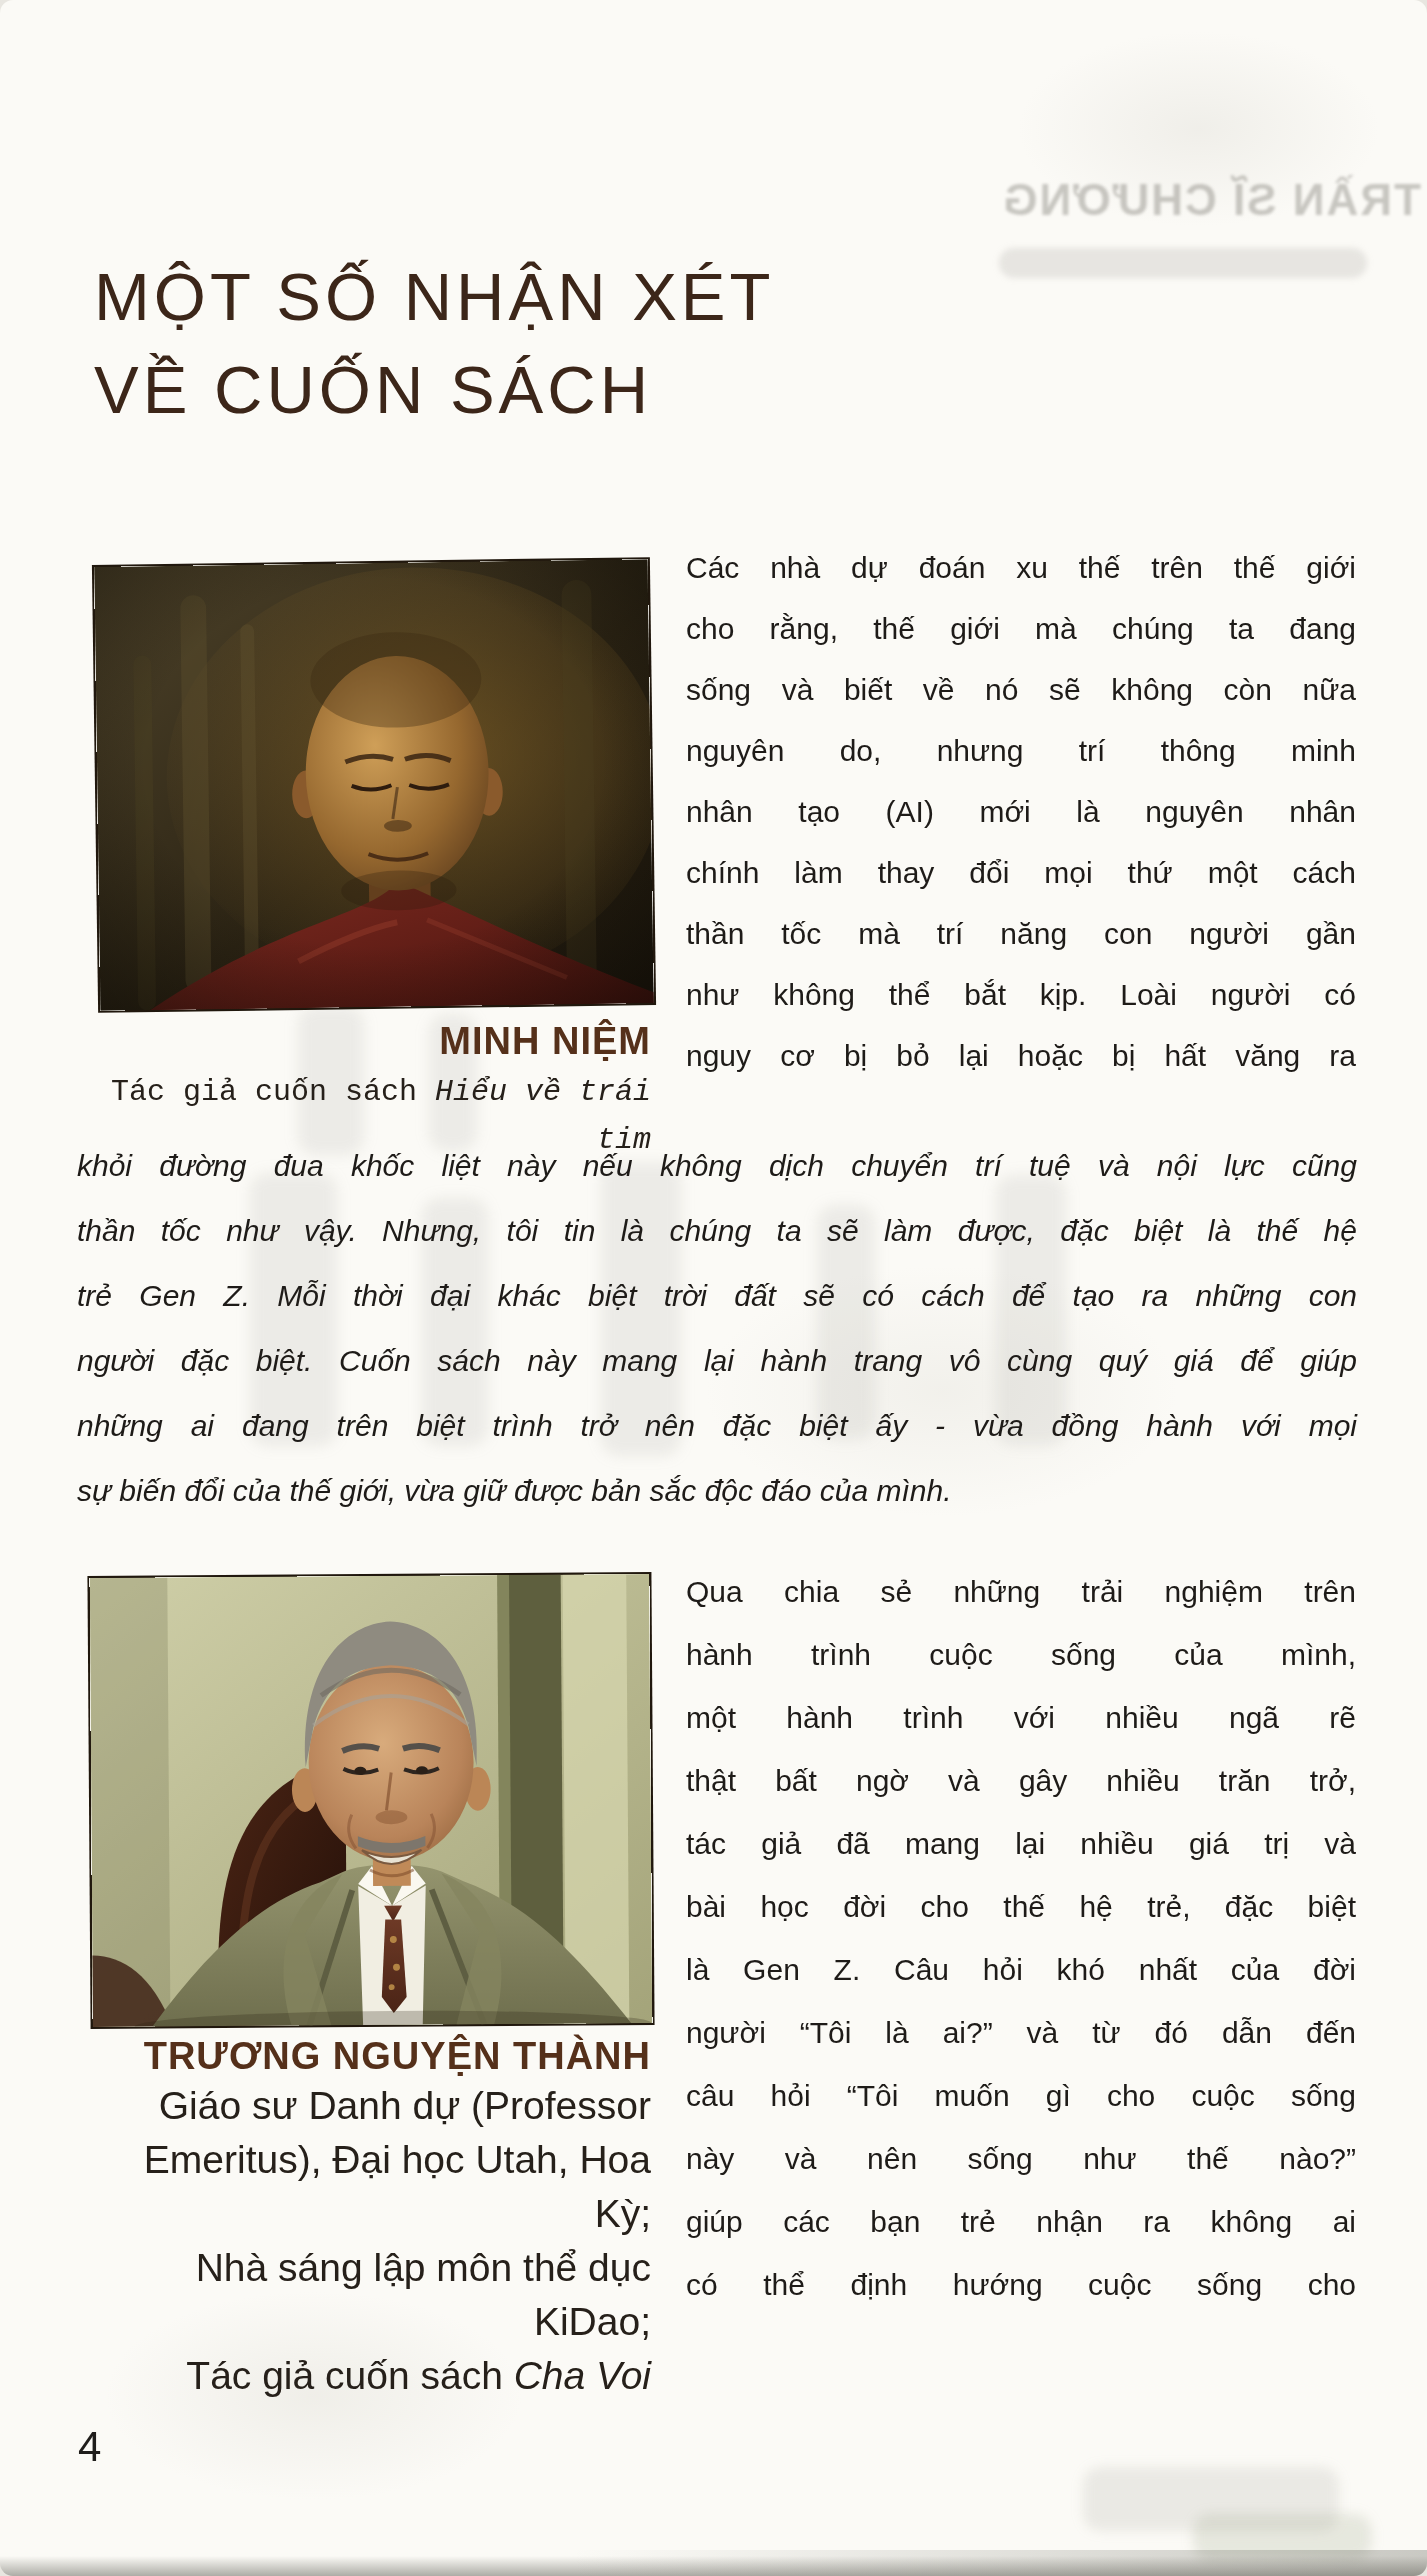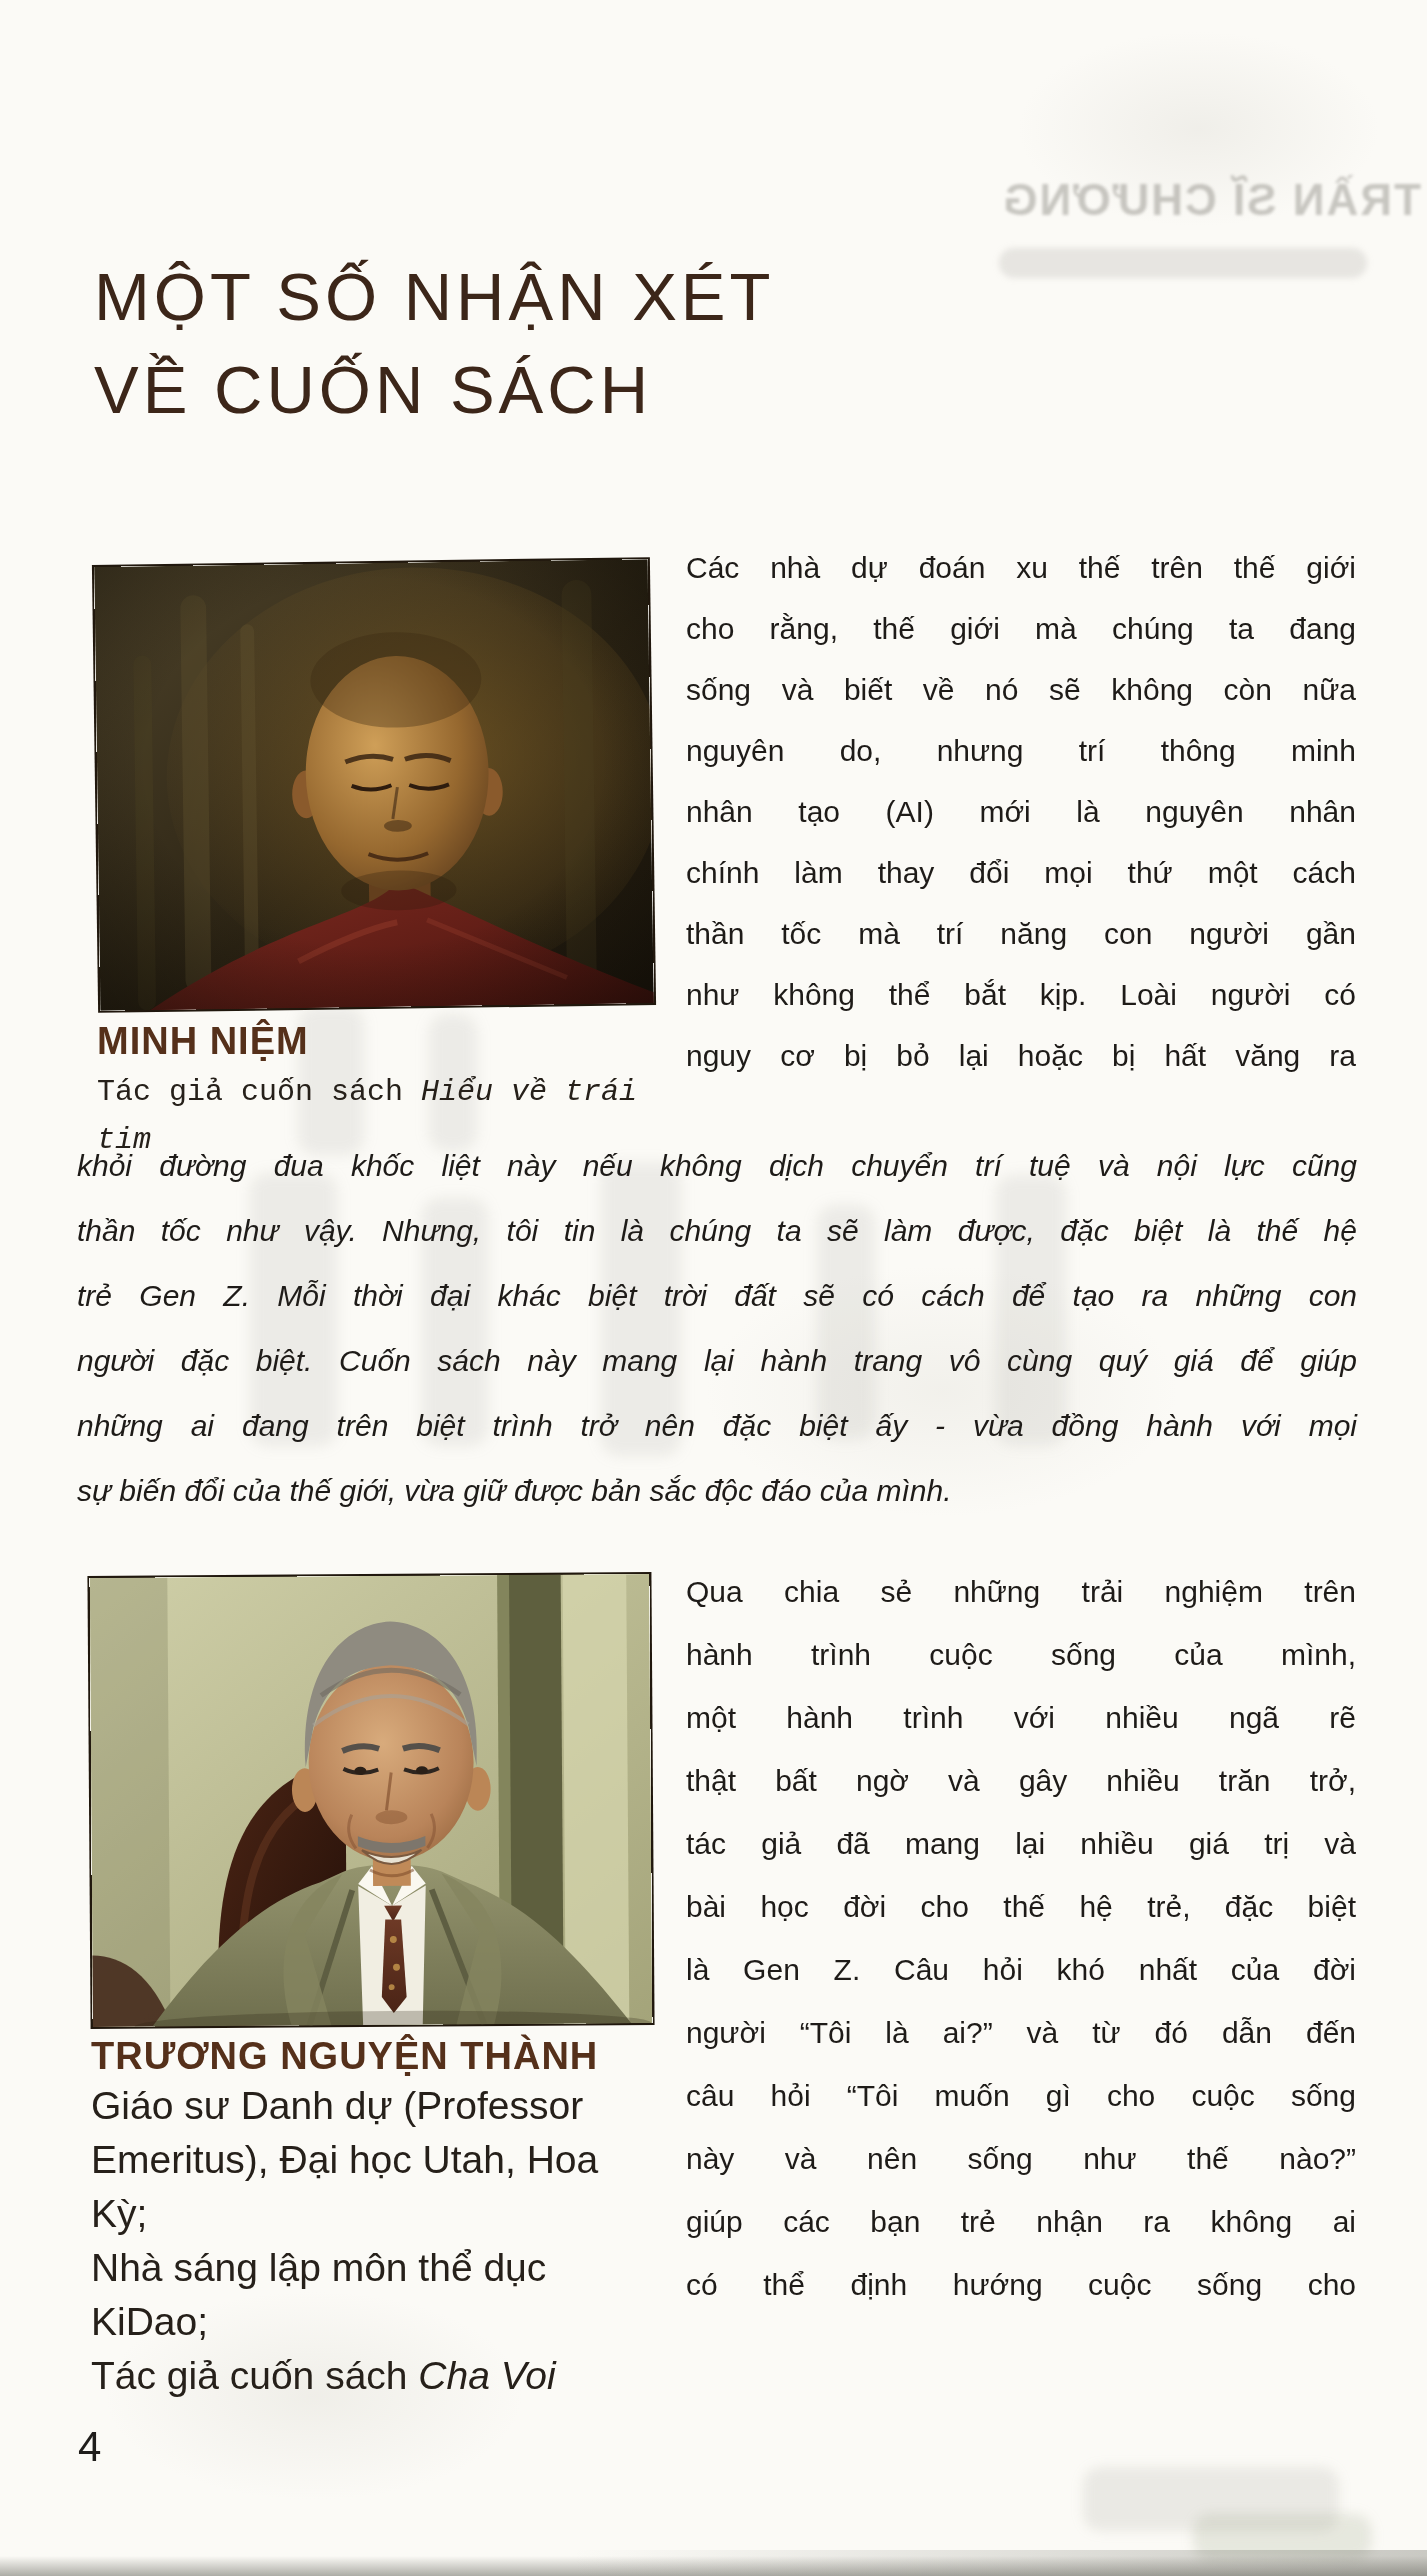--- a/index.html
+++ b/index.html
@@ -4,33 +4,34 @@
 <style>
   html,body{margin:0;padding:0;background:#e8e6e0;}
   .page{
     position:relative; width:1427px; height:2576px; margin:0 auto; overflow:hidden;
     font-family:"Liberation Sans", sans-serif;
     background:
       radial-gradient(258px 139px at 84% 5%, rgba(214,212,204,.30), transparent 70%),
       radial-gradient(338px 179px at 66% 54%, rgba(208,206,196,.22), transparent 70%),
       radial-gradient(298px 149px at 22% 93%, rgba(210,208,198,.28), transparent 70%),
       #fbfaf6;
+    border-radius: 13px;
   }
   
   .title{
     position:absolute; left:94px; top:250px; color:#3c2619;
     font-size:67px; line-height:93px; font-weight:300; letter-spacing:4px;
   }
   
   .photo{position:absolute; box-shadow:0 0 0 2px #20170d;}
   .photo1{left:97px; top:563px; width:554px; height:444px; transform:rotate(-0.8deg);}
   .photo2{left:91px; top:1576px; width:560px; height:449px; transform:rotate(-0.4deg);}
   .photo svg{display:block;}
   
-  .caption{position:absolute; text-align:left;}
+  .caption{position:absolute; text-align:right;}
   .cap1{left:97px; top:1018px; width:554px;}
   .cap2{left:91px; top:2033px; width:560px;}
   .cap-name{font-weight:bold; font-size:38px; line-height:46px; color:#55301a; letter-spacing:1px;}
   .cap-line{font-size:39px; line-height:54px; color:#26201a;}
   .cap1 .cap-line{line-height:48px; margin-top:4px; font-size:30px;font-family:Liberation Mono, monospace;}
   .cap-line em{font-style:italic;}
   
   .jcol{position:absolute; color:#1e1b18;}
   .col1{left:686px; top:537px;  width:670px;}
   .colf{left:77px;  top:1133px; width:1280px;}

